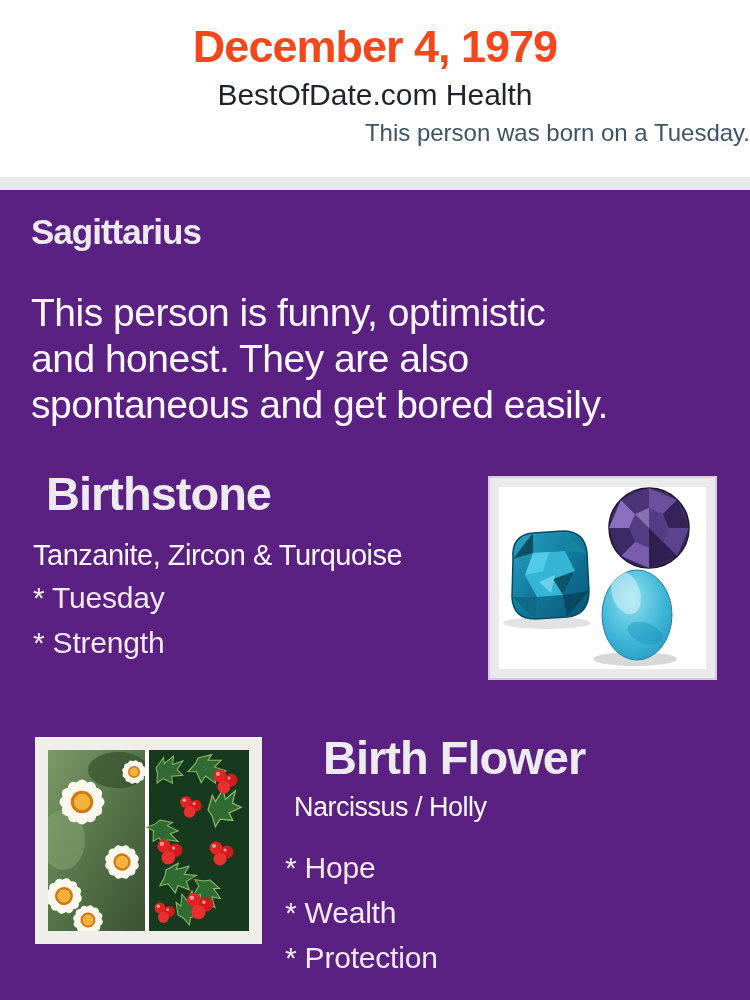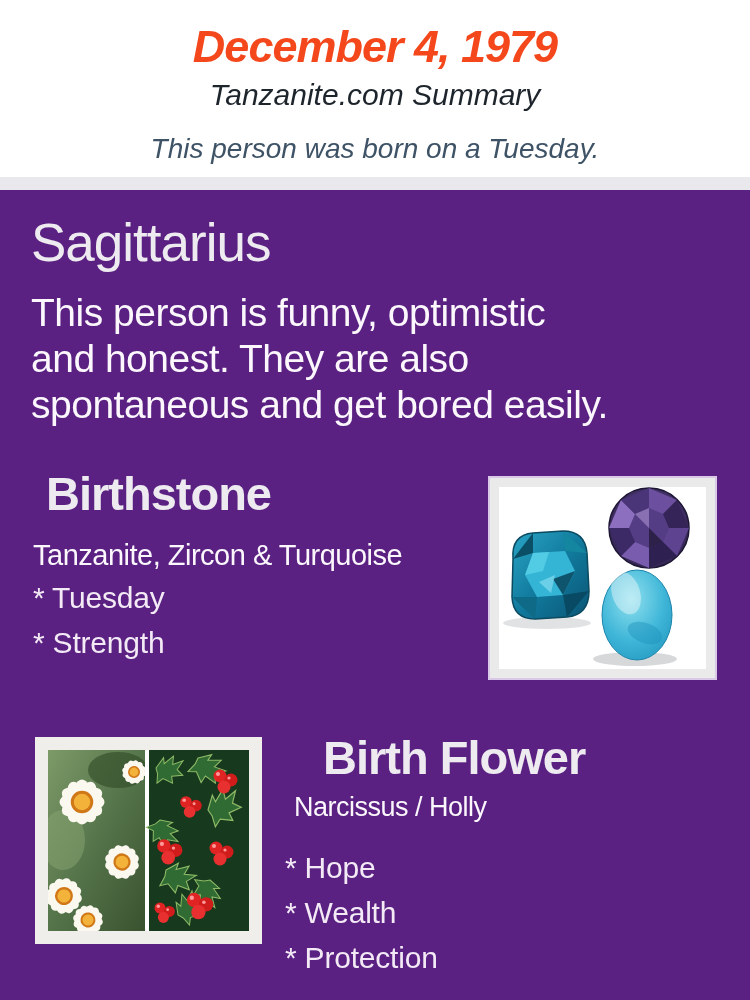--- a/index.html
+++ b/index.html
@@ -11,30 +11,30 @@
     --heading-offwhite:#edeaf0;
     --body-white:#fbf7fc;
     --bullet-white:#f3eaf6;
   }
   *{margin:0;padding:0;box-sizing:border-box;}
   html,body{background:#ffffff;}
   body{font-family:"Liberation Sans","DejaVu Sans",sans-serif;}
   .page{position:relative;width:750px;height:1000px;overflow:hidden;background:#ffffff;margin:0 auto;}
 
   
-  .header{position:absolute;left:0;top:0;width:750px;height:130px;background:#ffffff;text-align:center;font-style:italic;}
+  .header{position:absolute;left:0;top:0;width:750px;height:130px;background:#ffffff;text-align:center;}
   .date-title{margin-top:20px;font-size:45px;font-weight:700;color:var(--accent-orange);line-height:54px;letter-spacing:-1px;}
   .site-summary{margin-top:2px;font-size:30px;font-weight:400;color:var(--header-text);line-height:38px;}
-  .weekday-note{margin-top:18px;font-size:28px;font-weight:400;color:var(--weekday-text);line-height:34px;}
+  .weekday-note{margin-top:2px;font-size:24px;font-weight:400;color:var(--weekday-text);line-height:34px;text-align:right;}
   .divider{position:absolute;left:0;top:177px;width:750px;height:13px;background:var(--divider-gray);}
 
   
   .content{position:absolute;left:0;top:190px;width:750px;height:810px;background:var(--purple-bg);}
 
-  .zodiac-sign{position:absolute;left:31px;top:22px;font-size:53px;font-weight:400;color:var(--heading-offwhite);letter-spacing:-1px;}
+  .zodiac-sign{position:absolute;left:31px;top:22px;font-size:35px;font-weight:700;color:var(--heading-offwhite);letter-spacing:-1px;}
   .zodiac-desc{position:absolute;left:31px;top:100px;font-size:39px;font-weight:400;color:var(--body-white);line-height:46px;letter-spacing:-0.5px;}
 
   .section-title{font-size:47px;font-weight:700;color:var(--heading-offwhite);letter-spacing:-1px;}
   .birthstone-title{position:absolute;left:46px;top:276px;}
   .birthstone-sub{position:absolute;left:33px;top:340px;font-size:29px;color:var(--body-white);letter-spacing:-0.5px;margin-top:9px;}
   .trait-list{list-style:none;}
   .trait-list li{font-size:30px;color:var(--bullet-white);line-height:45px;letter-spacing:-0.2px;}
   .birthstone-traits{position:absolute;left:33px;top:385px;}
 
   .card{position:absolute;background:#ffffff;}
@@ -46,21 +46,21 @@
   .birthflower-sub{position:absolute;left:294px;top:602px;font-size:27px;color:var(--body-white);letter-spacing:-0.5px;}
   .birthflower-traits{position:absolute;left:285px;top:655px;}
 </style>
 </head>
 <body>
 
 <div class="page">
 
   <header class="header">
     <div class="date-title">December 4, 1979</div>
-    <div class="site-summary">Tanzanite.com Summary</div>
+    <div class="site-summary">BestOfDate.com Health</div>
     <div class="weekday-note">This person was born on a Tuesday.</div>
   </header>
 
   <div class="divider"></div>
 
   <main class="content">
 
     <h1 class="zodiac-sign">Sagittarius</h1>
     <div class="zodiac-desc">
       <div>This person is funny, optimistic</div>

